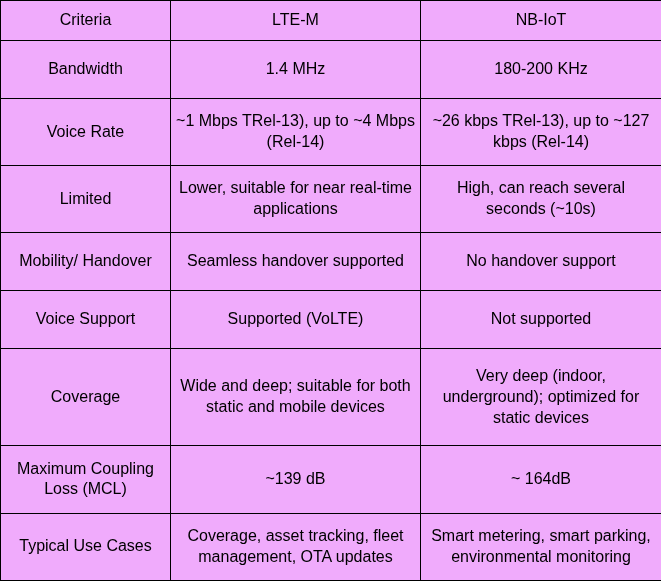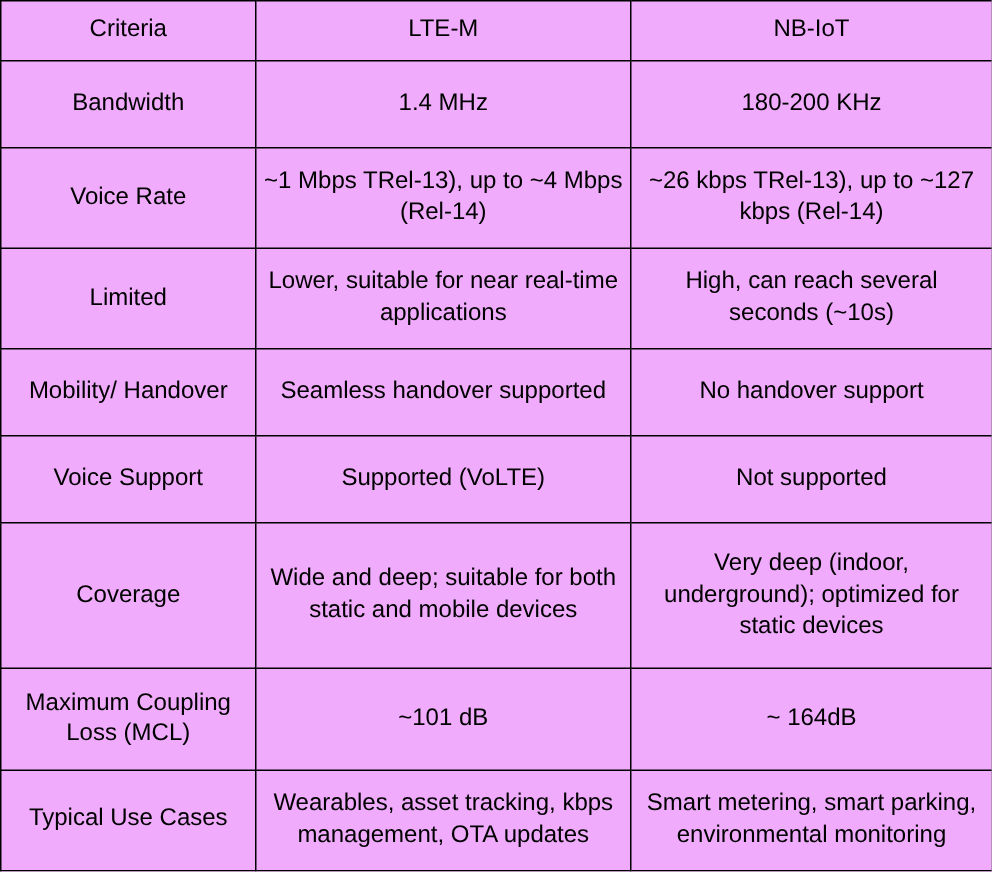--- a/index.html
+++ b/index.html
@@ -75,22 +75,22 @@
       <td>Supported (VoLTE)</td>
       <td>Not supported</td>
     </tr>
     <tr class="tall">
       <td>Coverage</td>
       <td>Wide and deep; suitable for both static and mobile devices</td>
       <td>Very deep (indoor, underground); optimized for static devices</td>
     </tr>
     <tr>
       <td>Maximum Coupling Loss (MCL)</td>
-      <td>~101 dB</td>
+      <td>~139 dB</td>
       <td>~ 164dB</td>
     </tr>
     <tr>
       <td>Typical Use Cases</td>
-      <td>Wearables, asset tracking, kbps management, OTA updates</td>
+      <td>Coverage, asset tracking, fleet management, OTA updates</td>
       <td>Smart metering, smart parking, environmental monitoring</td>
     </tr>
   </tbody>
 </table>
 
 </body></html>

